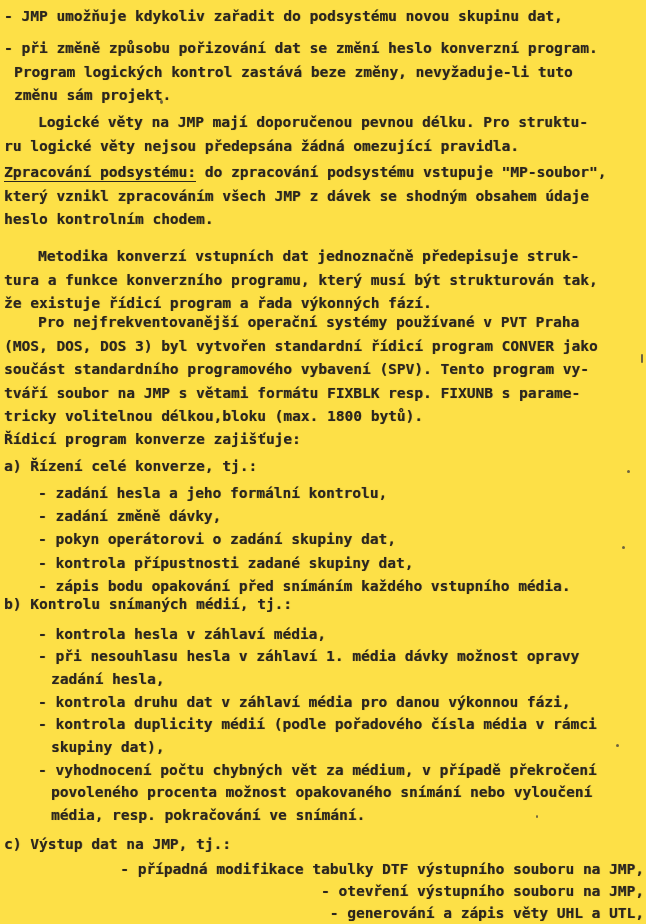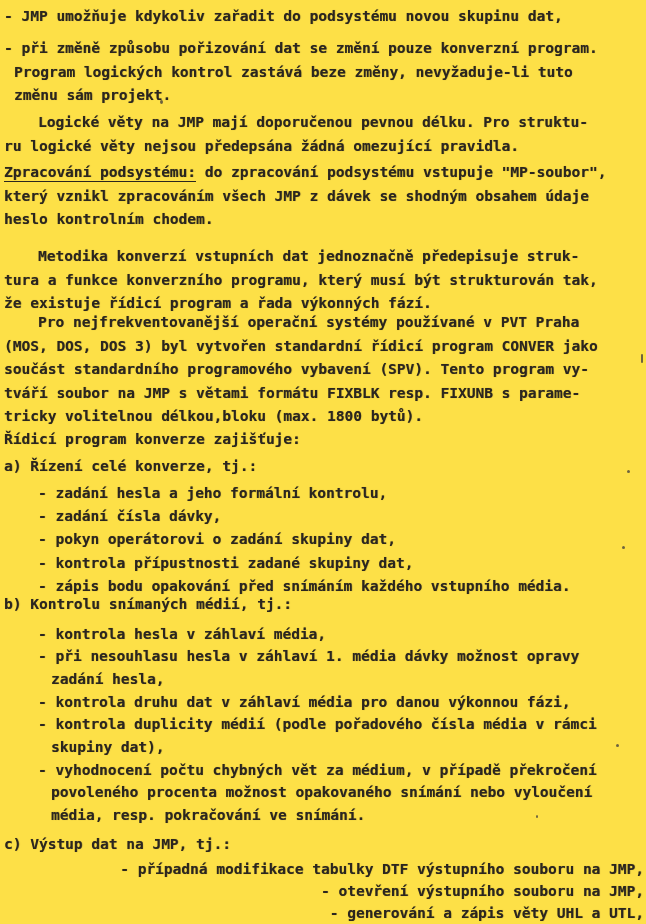--- a/index.html
+++ b/index.html
@@ -37,21 +37,21 @@
 </head>
 <body>
 
 <div class="page">
 
   <div class="blk hang" style="top:5px">
       <div class="ln">- JMP umožňuje kdykoliv zařadit do podsystému novou skupinu dat,</div>
     </div>
 
   <div class="blk hang" style="top:37px">
-      <div class="ln">- při změně způsobu pořizování dat se změní pouze konverzní program.</div>
+      <div class="ln">- při změně způsobu pořizování dat se změní heslo konverzní program.</div>
       <div class="ln">Program logických kontrol zastává beze změny, nevyžaduje-li tuto</div>
       <div class="ln">změnu sám projekt.</div>
     </div>
 
   <div class="blk para" style="top:111px">
       <div class="ln">Logické věty na JMP mají doporučenou pevnou délku. Pro struktu-</div>
       <div class="ln">ru logické věty nejsou předepsána žádná omezující pravidla.</div>
     </div>
 
   <div class="blk" style="top:161px">
@@ -77,21 +77,21 @@
     </div>
 
   <div class="blk" style="top:428px">
     <div class="ln">Řídicí program konverze zajišťuje:</div>
   </div>
 
   <div class="blk" style="top:455px">
     <div class="ln">a) Řízení celé konverze, tj.:</div>
     <div class="items items-a lh232">
         <div class="ln first">- zadání hesla a jeho formální kontrolu,</div>
-        <div class="ln first">- zadání čísla dávky,</div>
+        <div class="ln first">- zadání změně dávky,</div>
         <div class="ln first">- pokyn operátorovi o zadání skupiny dat,</div>
         <div class="ln first">- kontrola přípustnosti zadané skupiny dat,</div>
         <div class="ln first">- zápis bodu opakování před snímáním každého vstupního média.</div>
       </div>
   </div>
 
   <div class="blk" style="top:593px">
     <div class="ln">b) Kontrolu snímaných médií, tj.:</div>
     <div class="items items-b lh227">
         <div class="ln first">- kontrola hesla v záhlaví média,</div>

